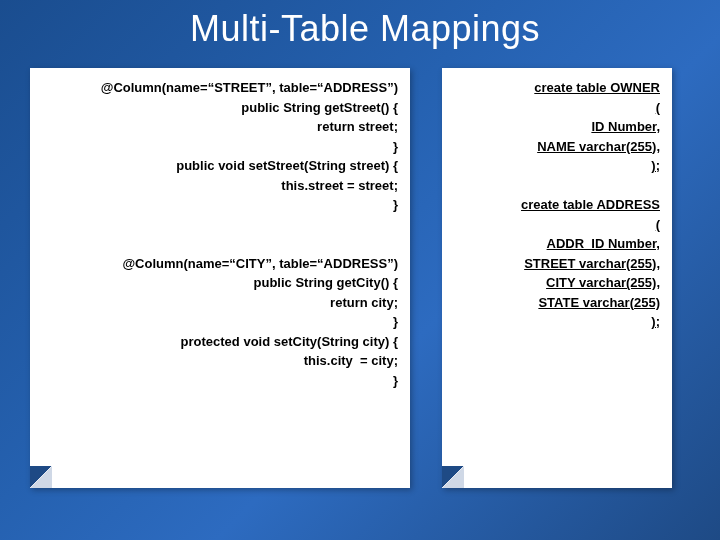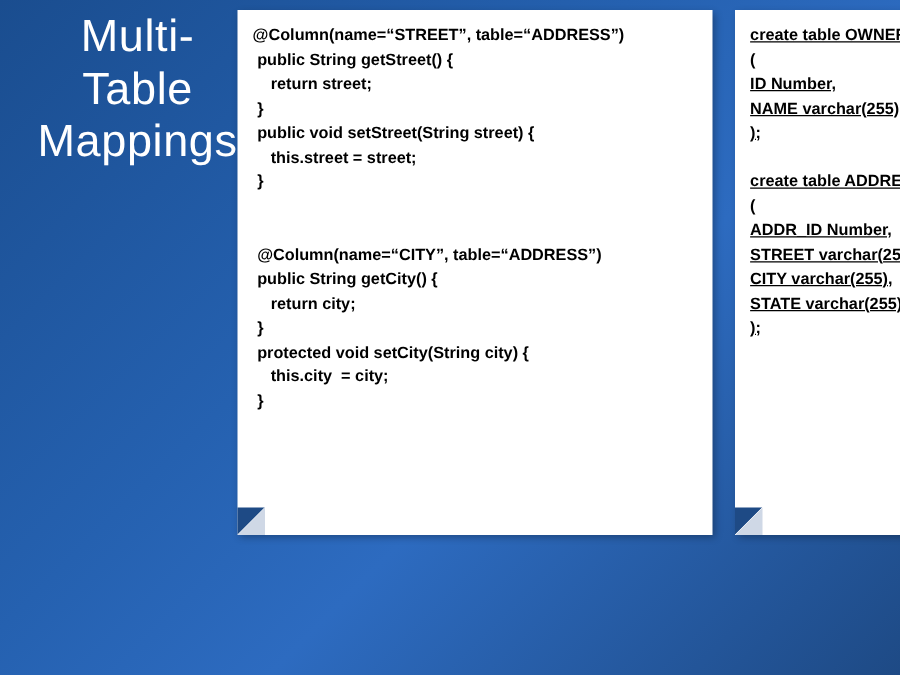--- a/index.html
+++ b/index.html
@@ -7,33 +7,35 @@
   body {
     background: linear-gradient(135deg, #1a4d8f 0%, #2561b0 40%, #2d6bc0 60%, #1e4a85 100%);
     font-family: Arial, Helvetica, sans-serif;
     position: relative;
   }
   .slide {
     width: 720px;
     height: 540px;
     padding: 8px 20px 20px 30px;
     display: flex;
+    flex-direction: column;
   }
   .title {
     text-align: center;
     color: #ffffff;
     font-size: 36px;
     font-weight: normal;
     margin-bottom: 18px;
     letter-spacing: 0.5px;
   }
   .content {
     display: flex;
-    gap: 18px;
+    gap: 32px;
     flex: 1;
+    text-align: right;
   }
   .panel {
     background: #ffffff;
     position: relative;
     padding: 10px 12px;
     box-shadow: 2px 2px 6px rgba(0,0,0,0.3);
   }
   .panel-left {
     flex: 0 0 380px;
     height: 420px;

